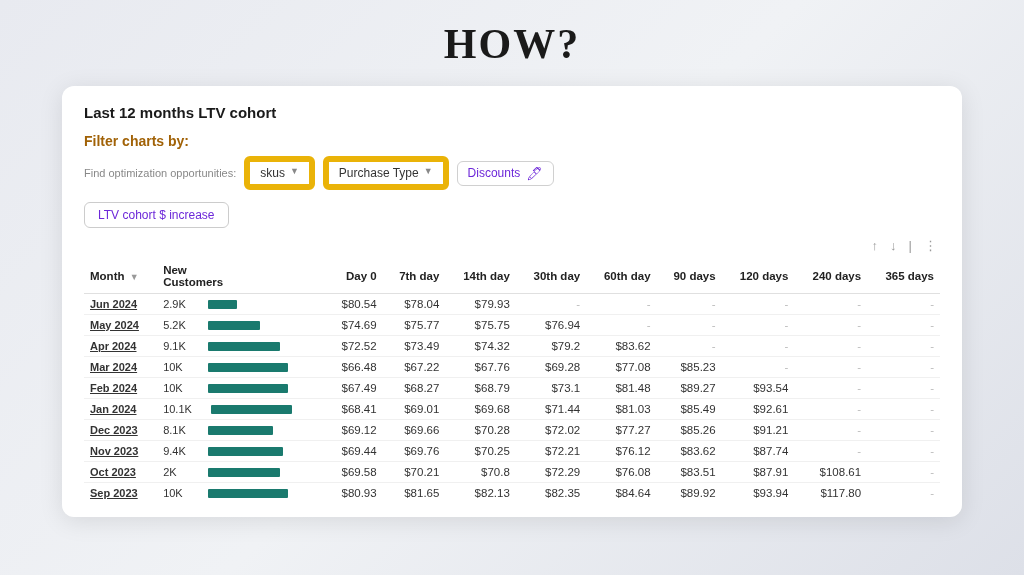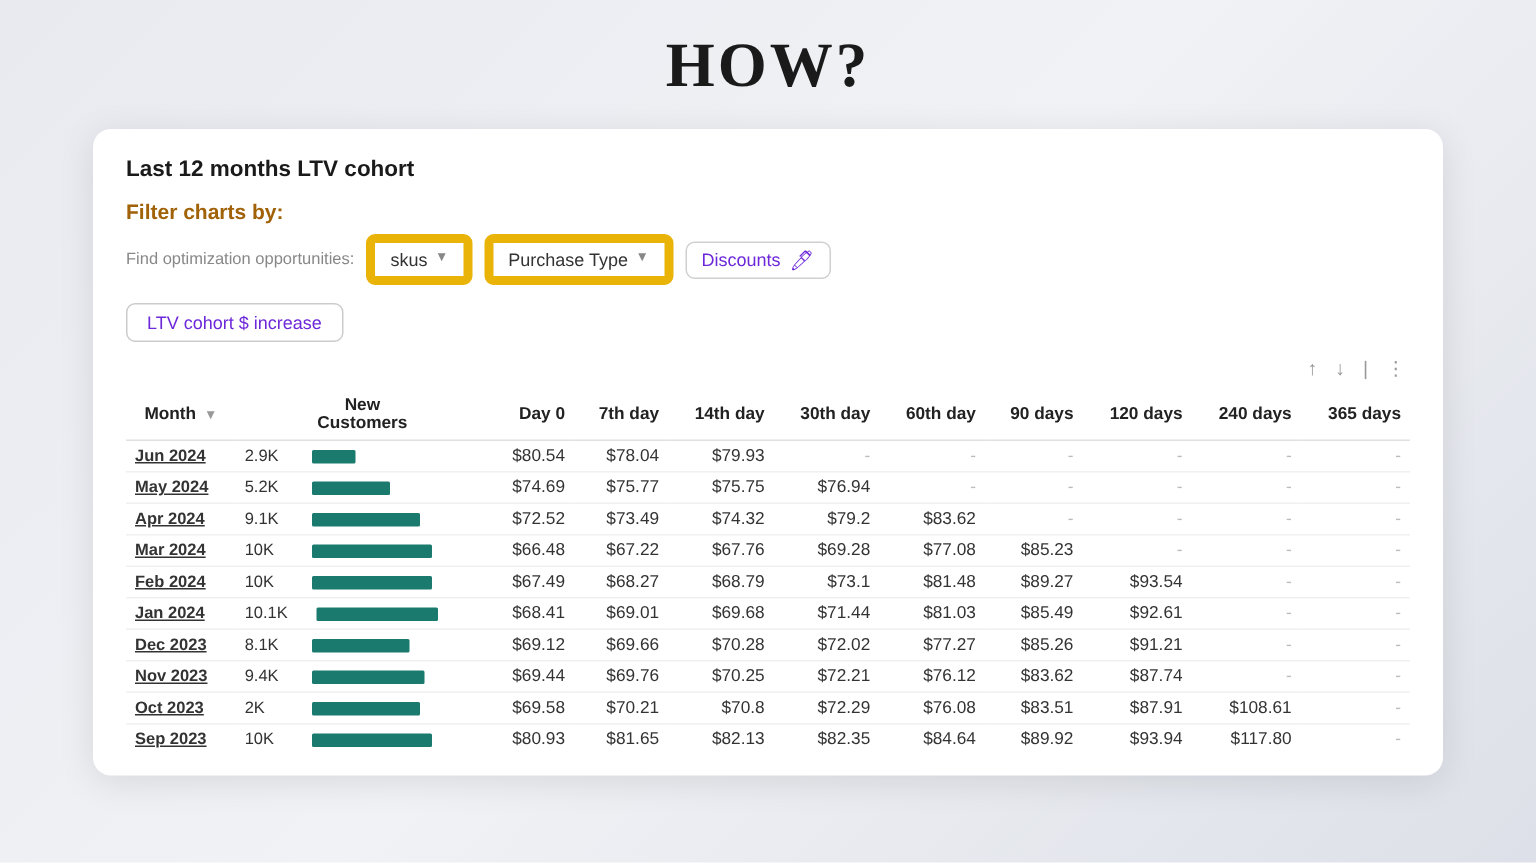--- a/index.html
+++ b/index.html
@@ -102,21 +102,21 @@
       color: #999;
       cursor: pointer;
       padding: 2px 3px;
     }
     table {
       width: 100%;
       border-collapse: collapse;
       font-size: 11.5px;
     }
     thead tr th {
-      text-align: center;
+      text-align: left;
       padding: 5px 6px;
       font-weight: 700;
       color: #222;
       border-bottom: 1px solid #e0e0e0;
       white-space: nowrap;
     }
     thead tr th.right { text-align: right; }
     tbody tr td {
       padding: 4px 6px;
       color: #333;

